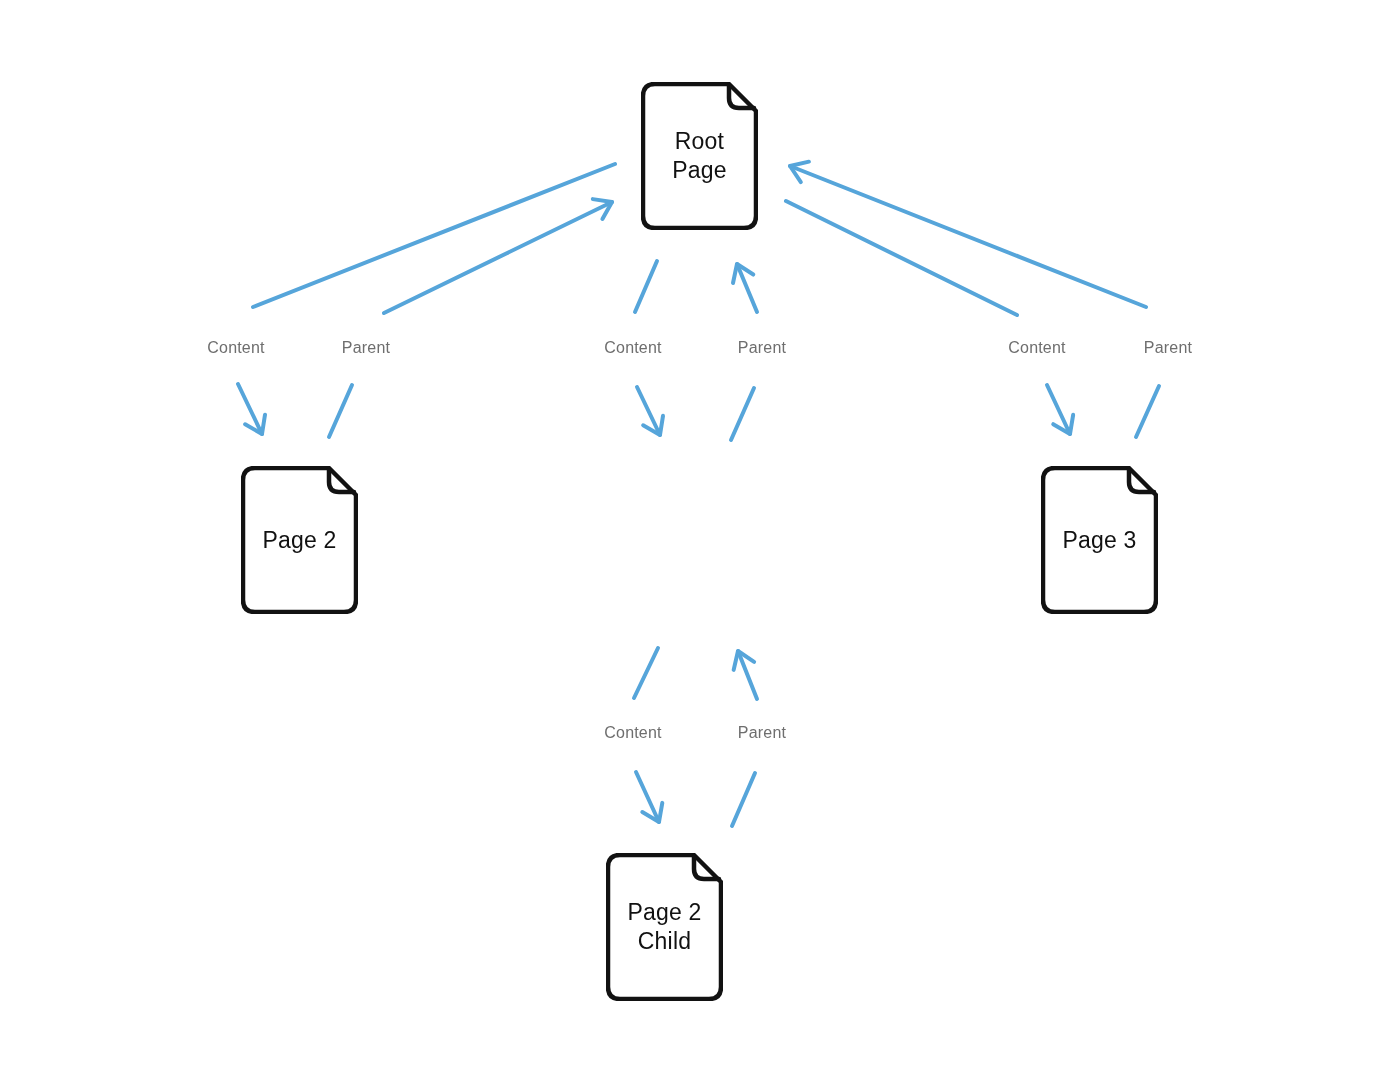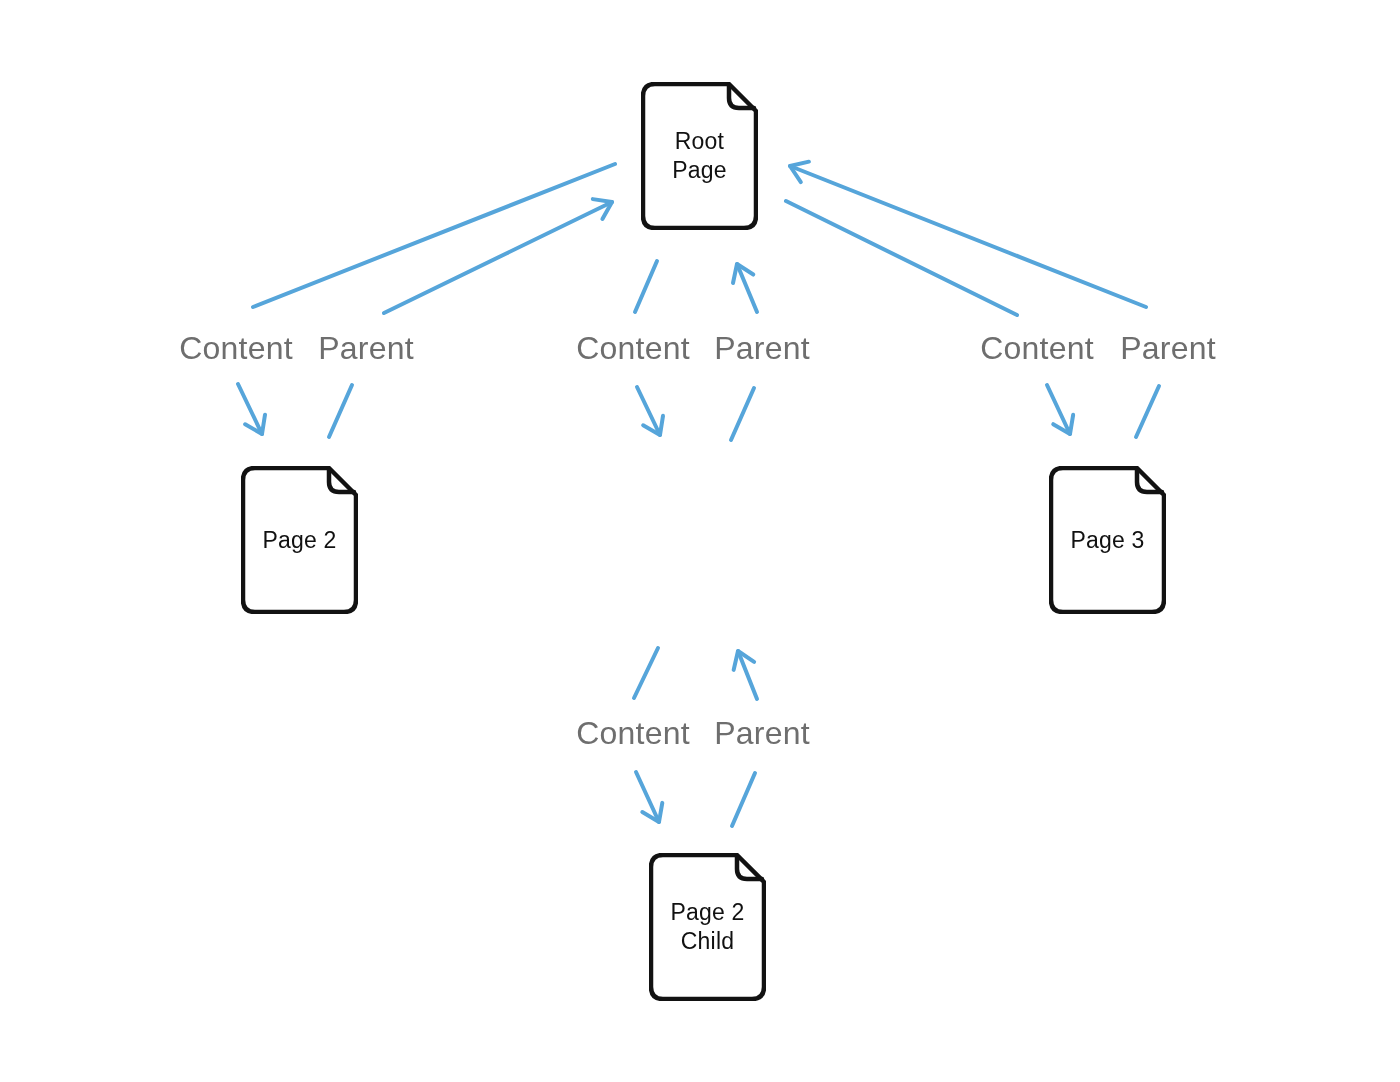--- a/index.html
+++ b/index.html
@@ -73,21 +73,21 @@
     text-align: center;
     padding: 4px 12px;
     font-size: 23px;
     line-height: 29px;
     color: var(--node-text);
     letter-spacing: 0.2px;
   }
   .edge-label {
     position: absolute;
     transform: translate(-50%, -50%);
-    font-size: 32px;
+    font-size: 16px;
     color: var(--edge-label);
     white-space: nowrap;
     letter-spacing: 0.2px;
   }
 </style>
 </head>
 <body>
 
 <div class="canvas">
 
@@ -137,29 +137,29 @@
 
   <div class="node" style="left:241px; top:466px;">
     <svg class="doc-icon" viewBox="0 0 117 148" xmlns="http://www.w3.org/2000/svg">
       <path class="doc-outline" d="M 14 2 H 88 L 115 29 V 134 Q 115 146 103 146 H 14 Q 2 146 2 134 V 14 Q 2 2 14 2 Z"></path>
       <path class="doc-fold" d="M 88 3 V 16 Q 88 26 98 26 H 113"></path>
     </svg>
     <div class="node-label">Page 2</div>
   </div>
 
 
-  <div class="node" style="left:1041px; top:466px;margin-left:8px;">
+  <div class="node" style="left:1041px; top:466px;">
     <svg class="doc-icon" viewBox="0 0 117 148" xmlns="http://www.w3.org/2000/svg">
       <path class="doc-outline" d="M 14 2 H 88 L 115 29 V 134 Q 115 146 103 146 H 14 Q 2 146 2 134 V 14 Q 2 2 14 2 Z"></path>
       <path class="doc-fold" d="M 88 3 V 16 Q 88 26 98 26 H 113"></path>
     </svg>
     <div class="node-label">Page 3</div>
   </div>
 
-  <div class="node" style="left:649px; top:853px;">
+  <div class="node" style="left:606px; top:853px;">
     <svg class="doc-icon" viewBox="0 0 117 148" xmlns="http://www.w3.org/2000/svg">
       <path class="doc-outline" d="M 14 2 H 88 L 115 29 V 134 Q 115 146 103 146 H 14 Q 2 146 2 134 V 14 Q 2 2 14 2 Z"></path>
       <path class="doc-fold" d="M 88 3 V 16 Q 88 26 98 26 H 113"></path>
     </svg>
     <div class="node-label">Page 2 Child</div>
   </div>
 
   <div class="edge-label" style="left:236px; top:348px;">Content</div>
   <div class="edge-label" style="left:366px; top:348px;">Parent</div>
 

